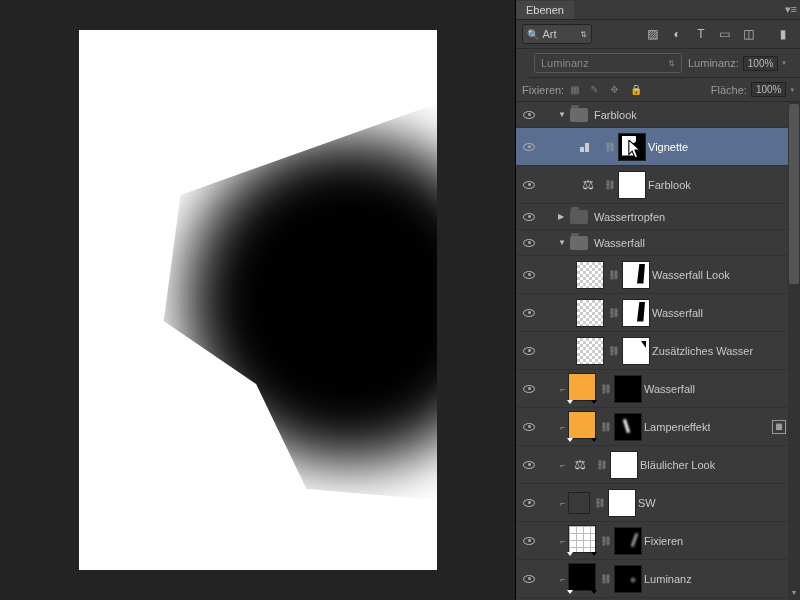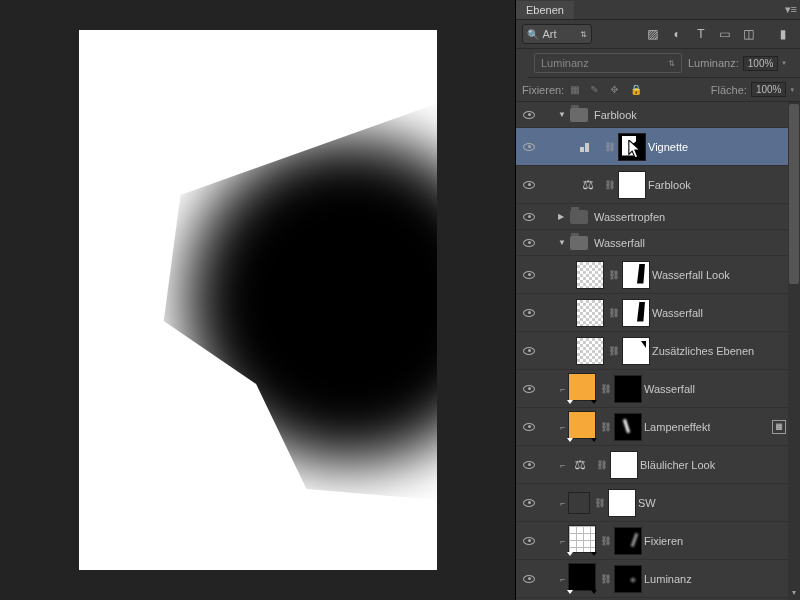--- a/index.html
+++ b/index.html
@@ -236,21 +236,21 @@
       </div>
 
       <div class="layer-row tall">
         <div class="vis">
             <div class="eye"></div>
           </div>
         <div class="indent2"></div>
         <div class="thumb checker"></div>
         <div class="link-ico">⛓</div>
         <div class="thumb mask-tri"></div>
-        <div class="layer-name">Zusätzliches Ebenen</div>
+        <div class="layer-name">Zusätzliches Wasser</div>
       </div>
 
       <div class="layer-row tall">
         <div class="vis">
             <div class="eye"></div>
           </div>
         <div class="indent1"></div>
         <div class="clip-mark">⌐</div>
         <div class="thumb orange sliders"></div>
         <div class="link-ico">⛓</div>

